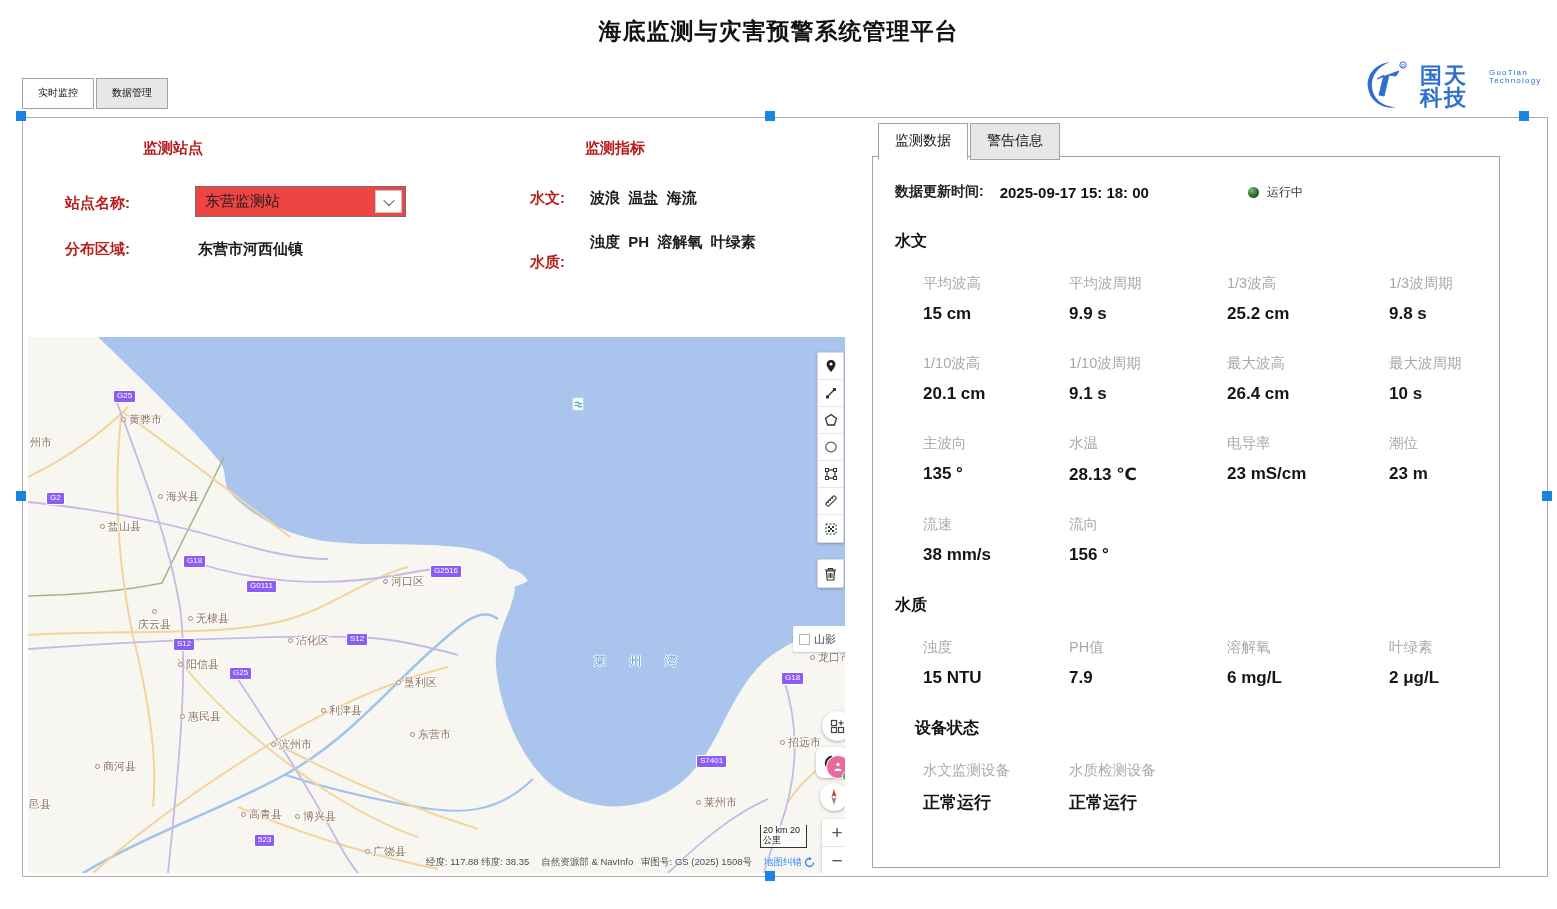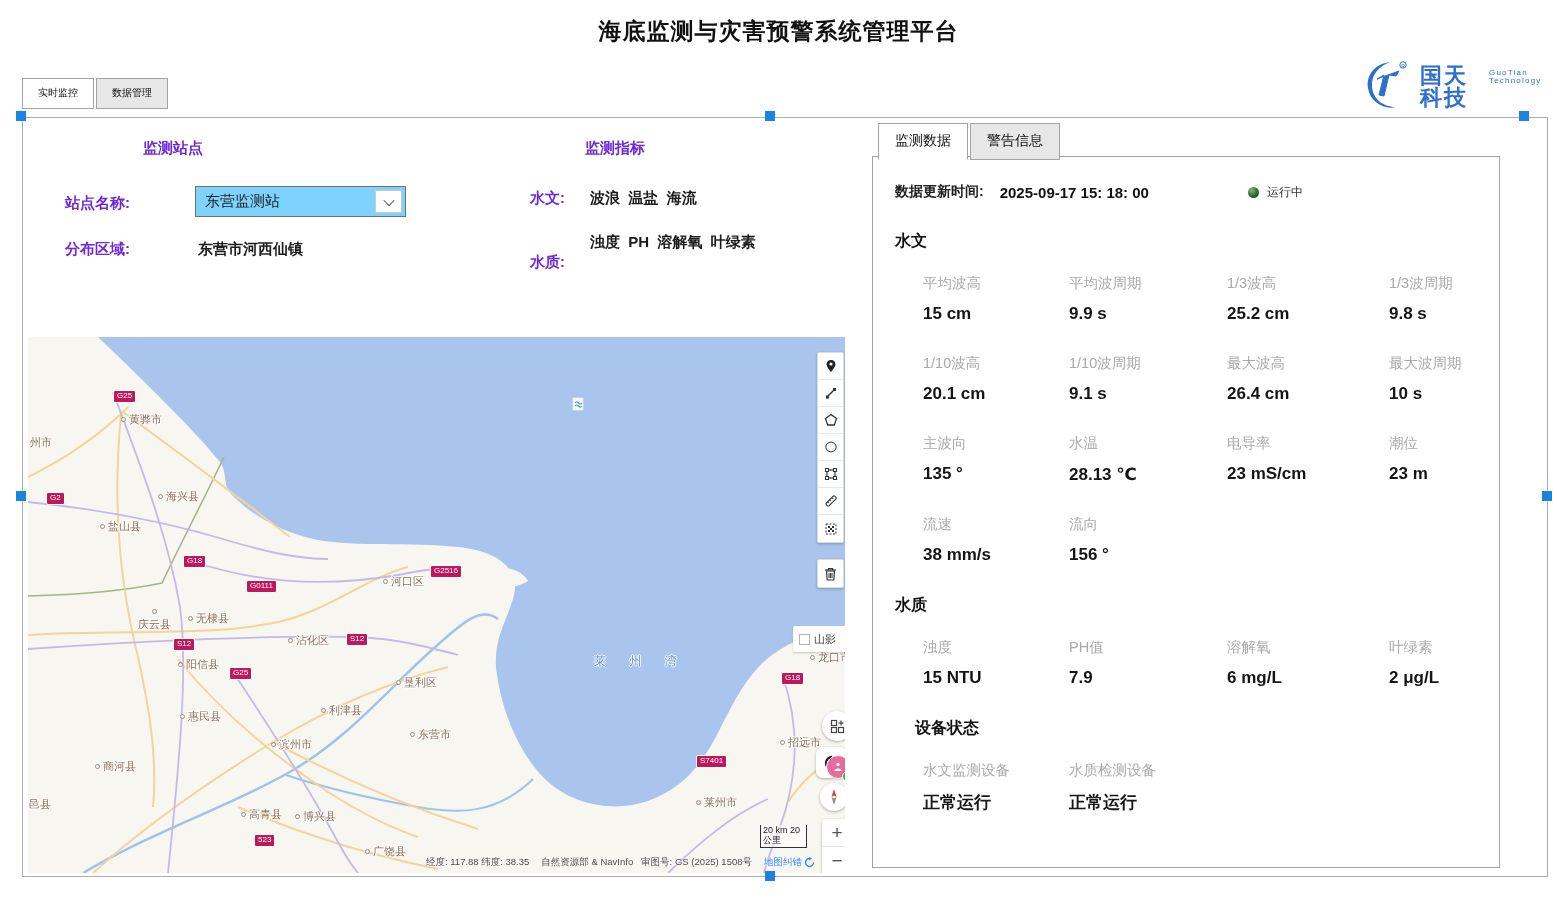--- a/index.html
+++ b/index.html
@@ -18,39 +18,39 @@
   
   .main-tabs { position:absolute; left:22px; top:78px; display:flex; }
   .tab { padding:7px 15px 8px; font-size:10px; color:#111; background:#e7e7e7;
     border:1px solid #a3a3a3; margin-right:2px; cursor:default; }
   .tab.active { background:#fff; }
   
   .container { position:absolute; left:22px; top:117px; width:1526px; height:760px;
     border:1px solid #adadad; background:#fff; }
   .handle { position:absolute; width:10px; height:10px; background:#1b83e0; z-index:40; }
   
-  .lbl-b { font-weight:bold; font-size:15px; color:#6d28d9; position:absolute; }
+  .lbl-b { font-weight:bold; font-size:15px; color:#b91c1c; position:absolute; }
   .val-b { font-weight:bold; font-size:15px; color:#1c1c1c; position:absolute; white-space:pre; }
-  .combo { position:absolute; left:195px; top:186px; width:211px; height:31px; background:#7dd3fc;
+  .combo { position:absolute; left:195px; top:186px; width:211px; height:31px; background:#ef4444;
     border:1px solid #707070; display:flex; align-items:center; cursor:default; }
   .combo-text { flex:1; padding-left:9px; font-size:15px; color:#1c1c1c; }
   .combo-btn { width:27px; height:23px; margin-right:3px; border:1px solid #c9c9c9;
     display:flex; align-items:center; justify-content:center; background:#fff; }
   .chev { width:8px; height:8px; border-right:1.6px solid #555; border-bottom:1.6px solid #555;
     transform:rotate(45deg) translate(-1px,-1px); }
   
   .map { position:absolute; left:28px; top:337px; width:817px; height:536px;
     background:#f8f6f1; overflow:hidden; }
   .map svg.base { position:absolute; left:0; top:0; }
   .city { position:absolute; display:flex; align-items:center; gap:3px; z-index:5;
     font-size:11px; color:#8b6f58; white-space:nowrap;
     text-shadow:-1px 0 #fff,1px 0 #fff,0 -1px #fff,0 1px #fff,1px 1px #fff,-1px -1px #fff; }
   .city-dot { width:5px; height:5px; border:1.4px solid #9d8a77; border-radius:50%; background:#fff;
     flex:none; }
-  .shield { position:absolute; z-index:4; background:#be185d; color:#fff; font-size:8px;
+  .shield { position:absolute; z-index:4; background:#8b5cf6; color:#fff; font-size:8px;
     padding:1px 3px; border-radius:2px; border:1px solid #fff; line-height:1.1; }
   .sea-label { position:absolute; z-index:5; font-size:12px; color:#5f8fcf; letter-spacing:10px;
     text-shadow:-1px 0 #fff,1px 0 #fff,0 -1px #fff,0 1px #fff; }
   .station-marker { position:absolute; z-index:6; width:12px; height:14px; background:#f4fbff;
     border:1px solid #bcd3e8; border-radius:2px; display:flex; align-items:center; justify-content:center; }
   
   .map-toolbar { position:absolute; left:789px; top:15px; width:27px; z-index:20;
     background:#fff; border:1px solid #dcdcdc; border-radius:2px; box-shadow:0 1px 3px rgba(0,0,0,.25); }
   .mt-btn { width:25px; height:27px; display:flex; align-items:center; justify-content:center;
     border-bottom:1px solid #e8e8e8; background:#fff; cursor:pointer; }

